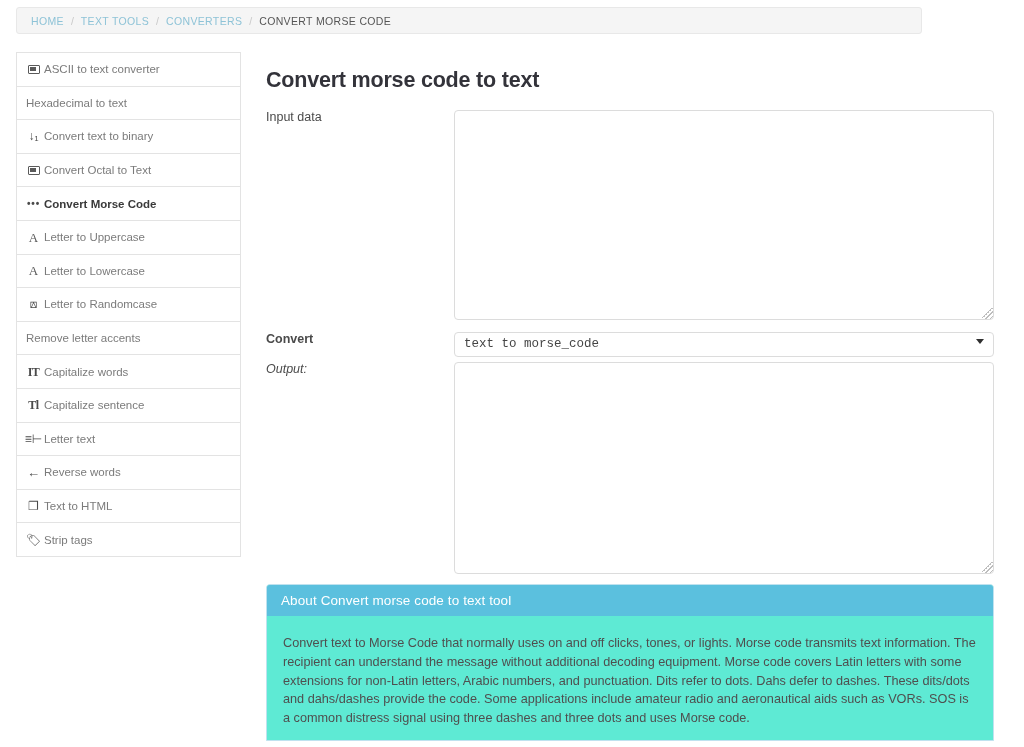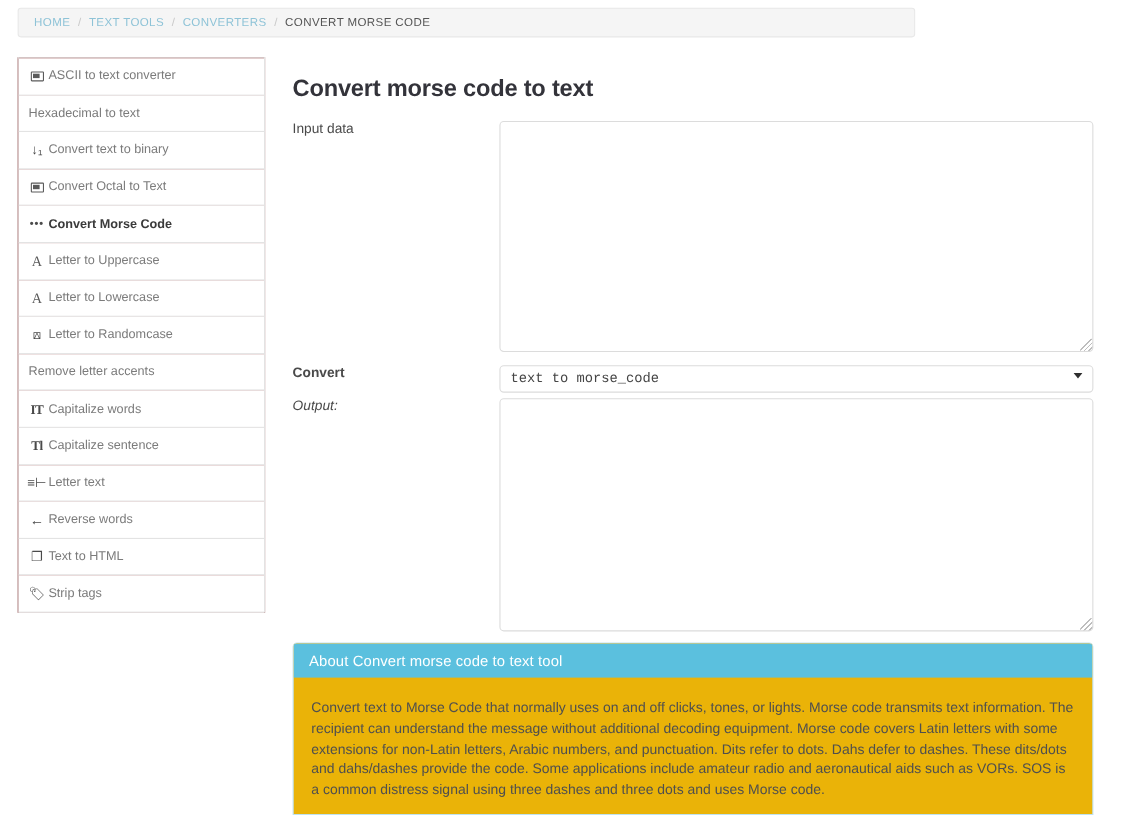--- a/index.html
+++ b/index.html
@@ -11,21 +11,21 @@
     background: #ffffff;
     font-family: "Liberation Sans", sans-serif;
     overflow: hidden;
   }
 
   
   .breadcrumb-bar {
     position: absolute;
     left: 16px;
     top: 7px;
-    width: 816px;
+    width: 906px;
     height: 27px;
     background: #f5f5f5;
     border: 1px solid #e8e8e8;
     border-radius: 3px;
     display: flex;
     align-items: center;
     padding-left: 14px;
   }
   .crumb {
     font-size: 10.5px;
@@ -42,21 +42,21 @@
   }
 
   
   .sidebar {
     position: absolute;
     left: 16px;
     top: 52px;
     width: 225px;
     border: 1px solid #e3e3e3;
     border-bottom: none;
-    background: #7f1d1d;
+    background: #8b5cf6;
   }
   .side-item {
     height: 33.6px;
     border-bottom: 1px solid #e3e3e3;
     display: flex;
     align-items: center;
     padding-left: 9px;
     font-size: 11.5px;
     color: #7b7b7b;
     cursor: pointer;
@@ -180,21 +180,21 @@
   }
 
   
   .panel {
     position: absolute;
     left: 266px;
     top: 584px;
     width: 728px;
     border: 1px solid #bfe2ef;
     border-radius: 4px 4px 0 0;
-    background: #eab308;
+    background: #5eead4;
     overflow: hidden;
   }
   .panel-head {
     background: #5bc0de;
     color: #ffffff;
     font-size: 13.5px;
     padding: 8px 14px;
     letter-spacing: 0.1px;
   }
   .panel-body {

